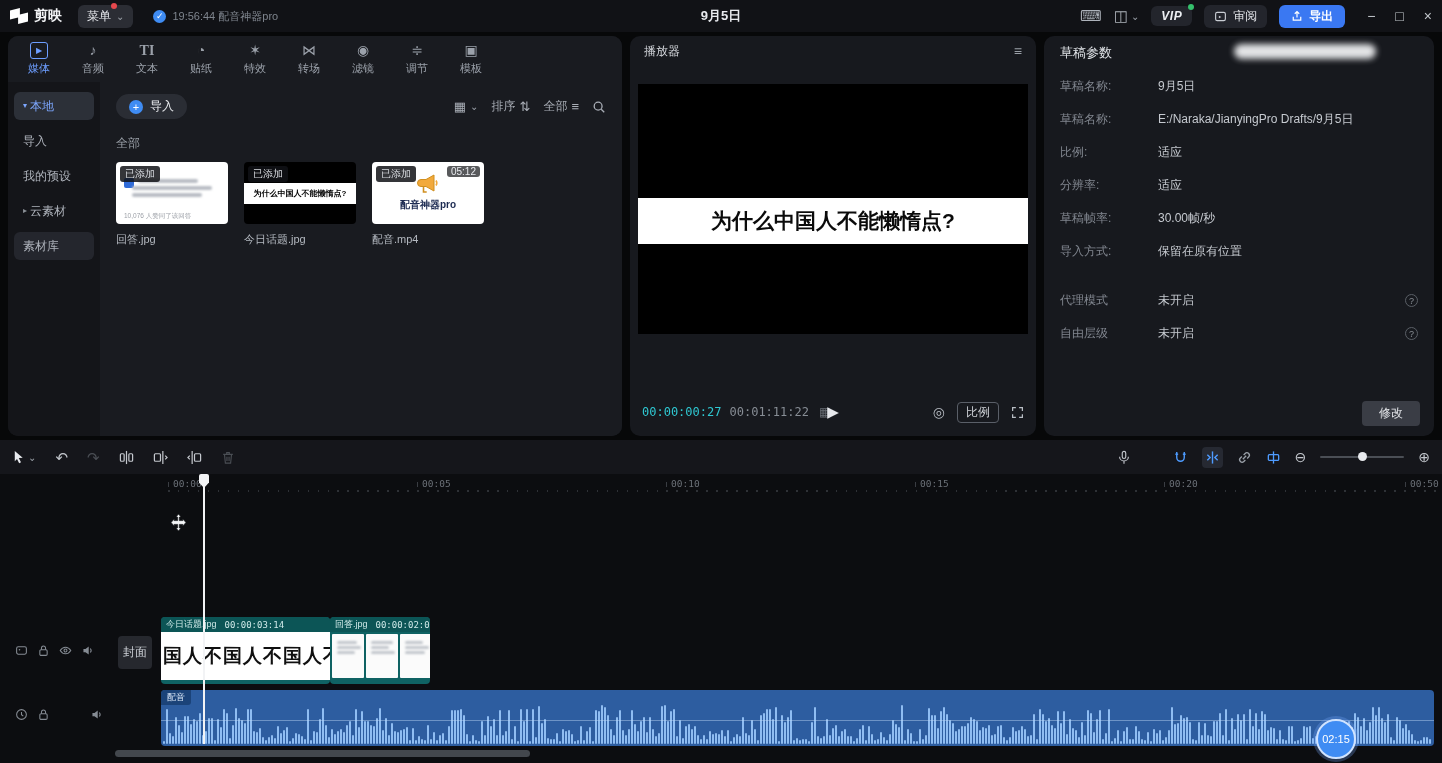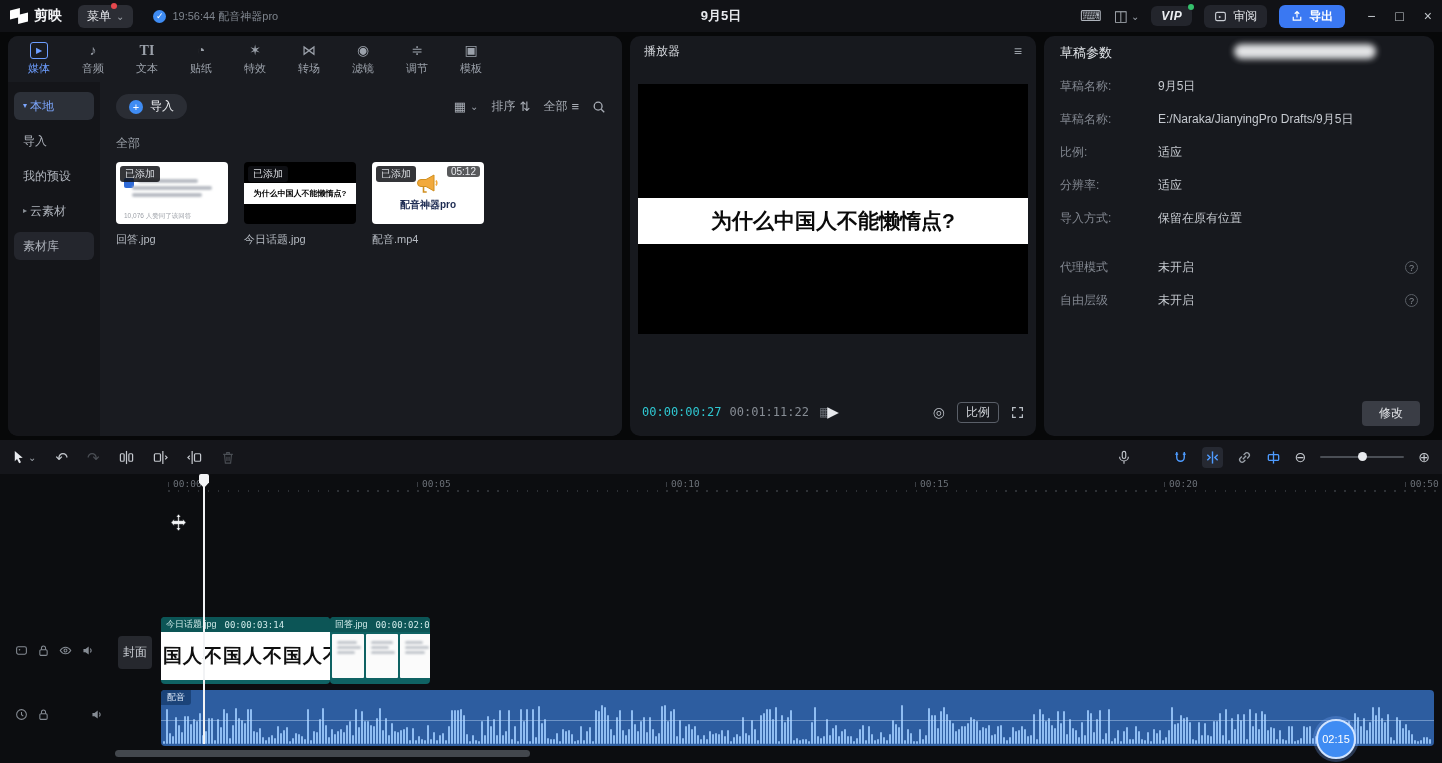--- a/index.html
+++ b/index.html
@@ -371,20 +371,24 @@
           <span class="plabel">草稿名称:</span>
             <span class="pvalue">E:/Naraka/JianyingPro Drafts/9月5日</span>
         </div>
         <div class="prow">
           <span class="plabel">比例:</span>
             <span class="pvalue">适应</span>
         </div>
         <div class="prow">
           <span class="plabel">分辨率:</span>
             <span class="pvalue">适应</span>
+        </div>
+        <div class="prow">
+          <span class="plabel">草稿帧率:</span>
+            <span class="pvalue">30.00帧/秒</span>
         </div>
         <div class="prow">
           <span class="plabel">导入方式:</span>
             <span class="pvalue">保留在原有位置</span>
         </div>
         <div class="adv">
           <div class="prow">
             <span class="plabel">代理模式</span>
             <span class="pvalue">未开启</span>
             <span class="help">?</span>

